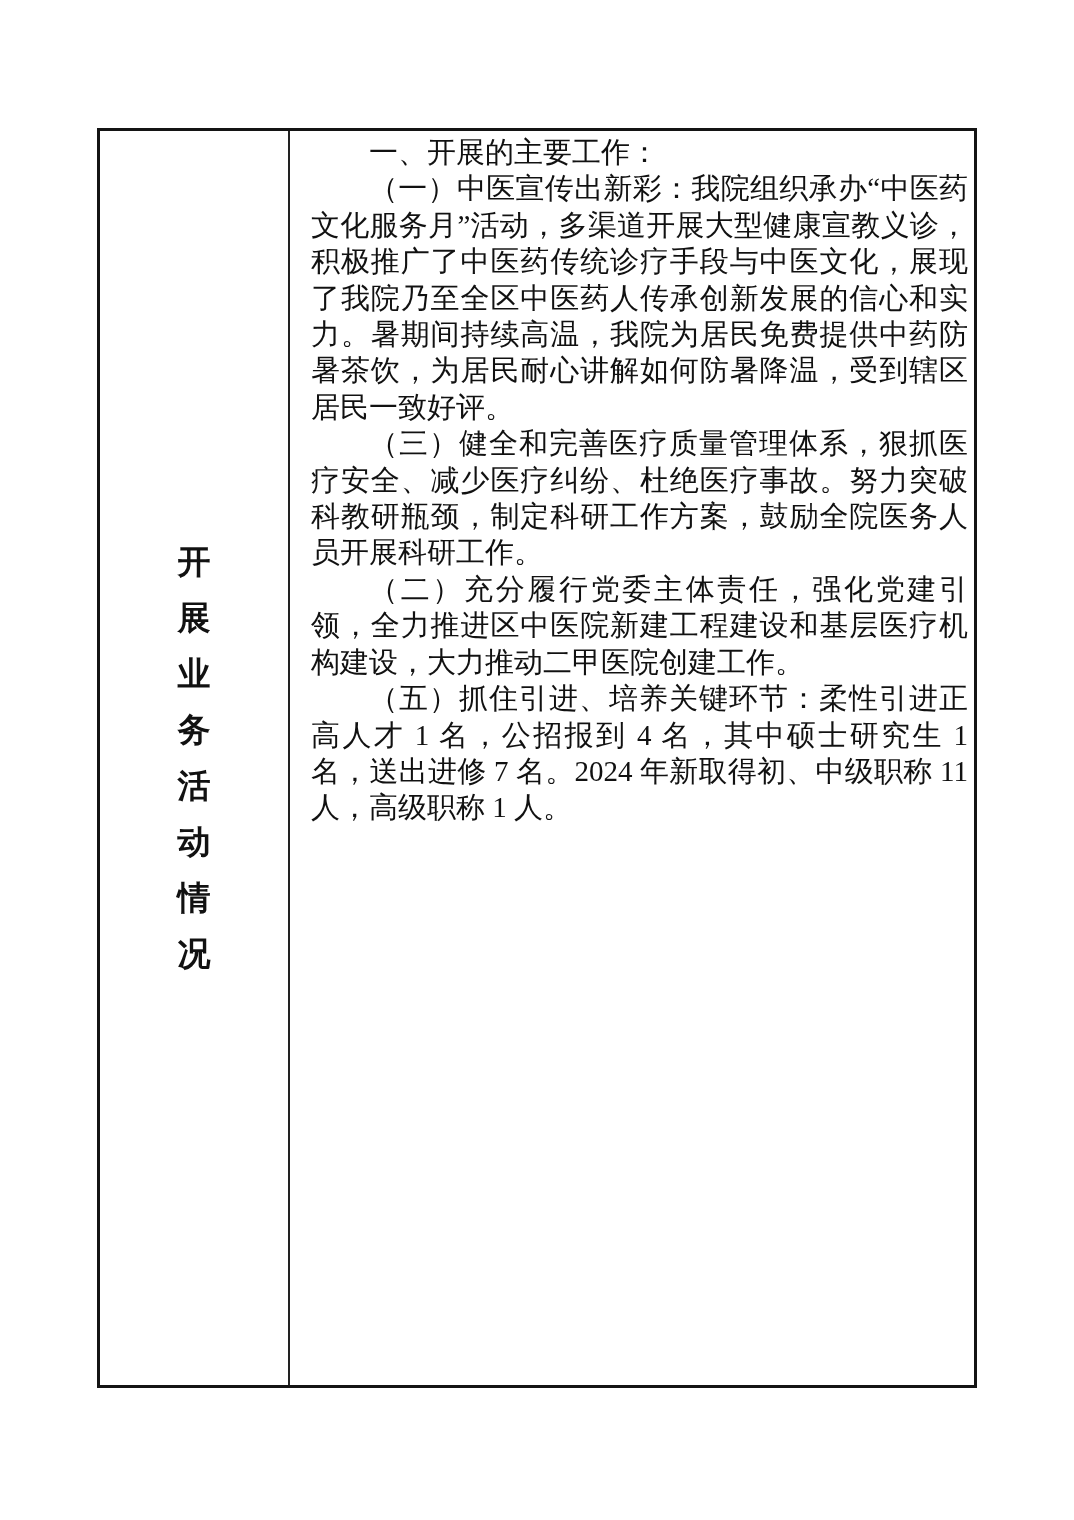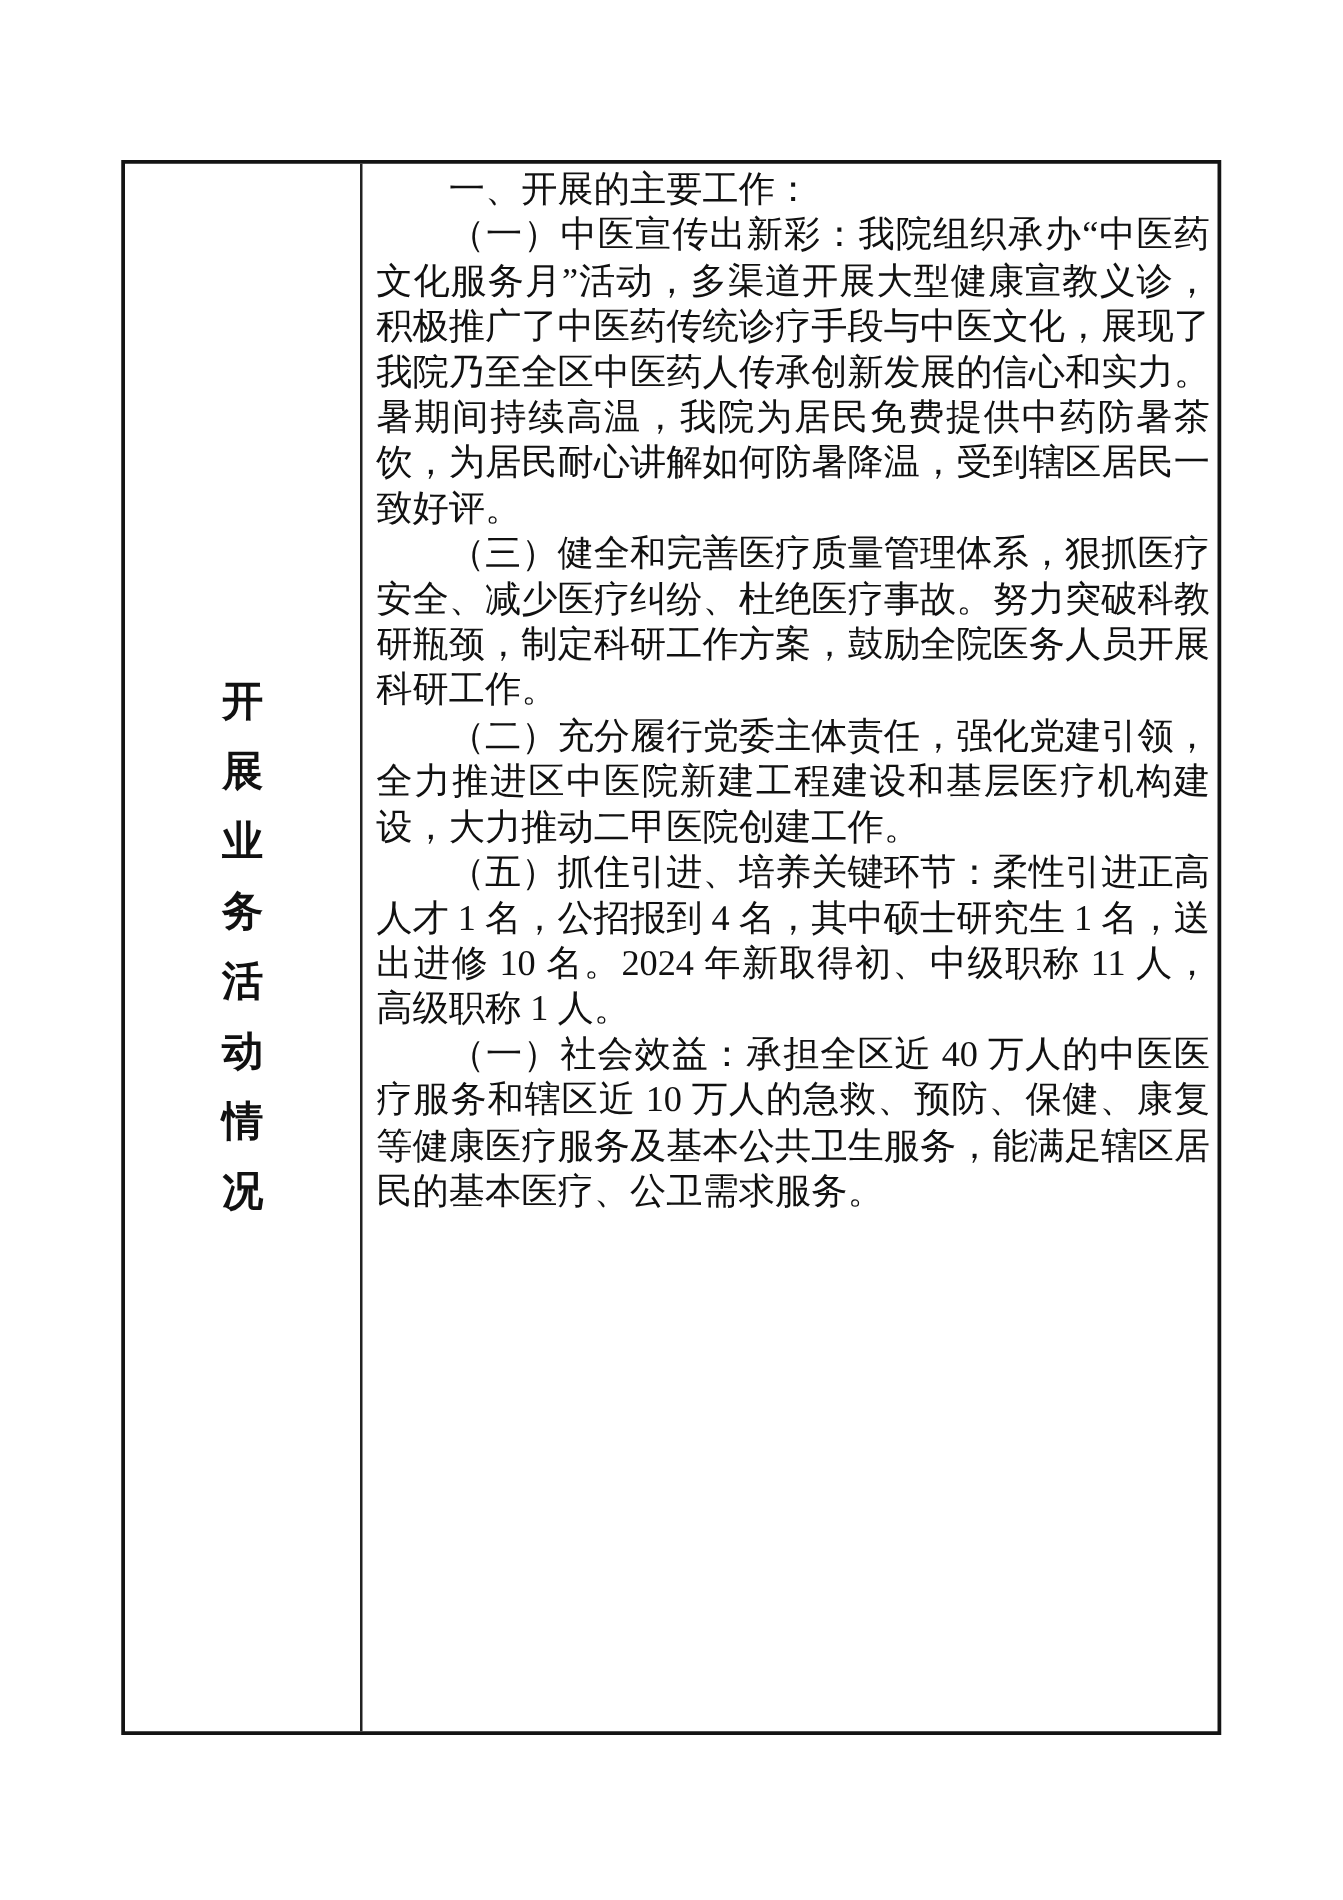--- a/index.html
+++ b/index.html
@@ -43,21 +43,21 @@
   .label-char {
     font-size: 33px;
     line-height: 33px;
     font-weight: 700;
     letter-spacing: 0;
     color: #111111;
     text-align: center;
   }
   .content-cell {
     flex: 1 1 auto;
-    padding: 3px 6px 0 11px;
+    padding: 3px 6px 0 21px;
     overflow: hidden;
   }
   .paragraphs p {
     margin: 0;
     padding: 0;
     font-size: 29px;
     line-height: 36.4px;
     text-align: justify;
     text-justify: inter-ideograph;
     text-indent: 2em;
@@ -81,18 +81,17 @@
           <span class="label-char">情</span>
           <span class="label-char">况</span>
         </div>
     </div>
     <div class="content-cell">
       <div class="paragraphs">
           <p>一、开展的主要工作：</p>
           <p>（一）中医宣传出新彩：我院组织承办“中医药文化服务月”活动，多渠道开展大型健康宣教义诊，积极推广了中医药传统诊疗手段与中医文化，展现了我院乃至全区中医药人传承创新发展的信心和实力。暑期间持续高温，我院为居民免费提供中药防暑茶饮，为居民耐心讲解如何防暑降温，受到辖区居民一致好评。</p>
           <p>（三）健全和完善医疗质量管理体系，狠抓医疗安全、减少医疗纠纷、杜绝医疗事故。努力突破科教研瓶颈，制定科研工作方案，鼓励全院医务人员开展科研工作。</p>
           <p>（二）充分履行党委主体责任，强化党建引领，全力推进区中医院新建工程建设和基层医疗机构建设，大力推动二甲医院创建工作。</p>
-          <p>（五）抓住引进、培养关键环节：柔性引进正高人才 1 名，公招报到 4 名，其中硕士研究生 1 名，送出进修 10 名。2024 年新取得初、中级职称 11 人，高级职称 1 人。</p>
-          <p>（一）社会效益：承担全区近 40 万人的中医医疗服务和辖区近 10 万人的急救、预防、保健、康复等健康医疗服务及基本公共卫生服务，能满足辖区居民的基本医疗、公卫需求服务。</p>
+          <p>（五）抓住引进、培养关键环节：柔性引进正高人才 1 名，公招报到 4 名，其中硕士研究生 1 名，送出进修 7 名。2024 年新取得初、中级职称 11 人，高级职称 1 人。</p>
         </div>
     </div>
   </div>
 </div>
 
 </body></html>

